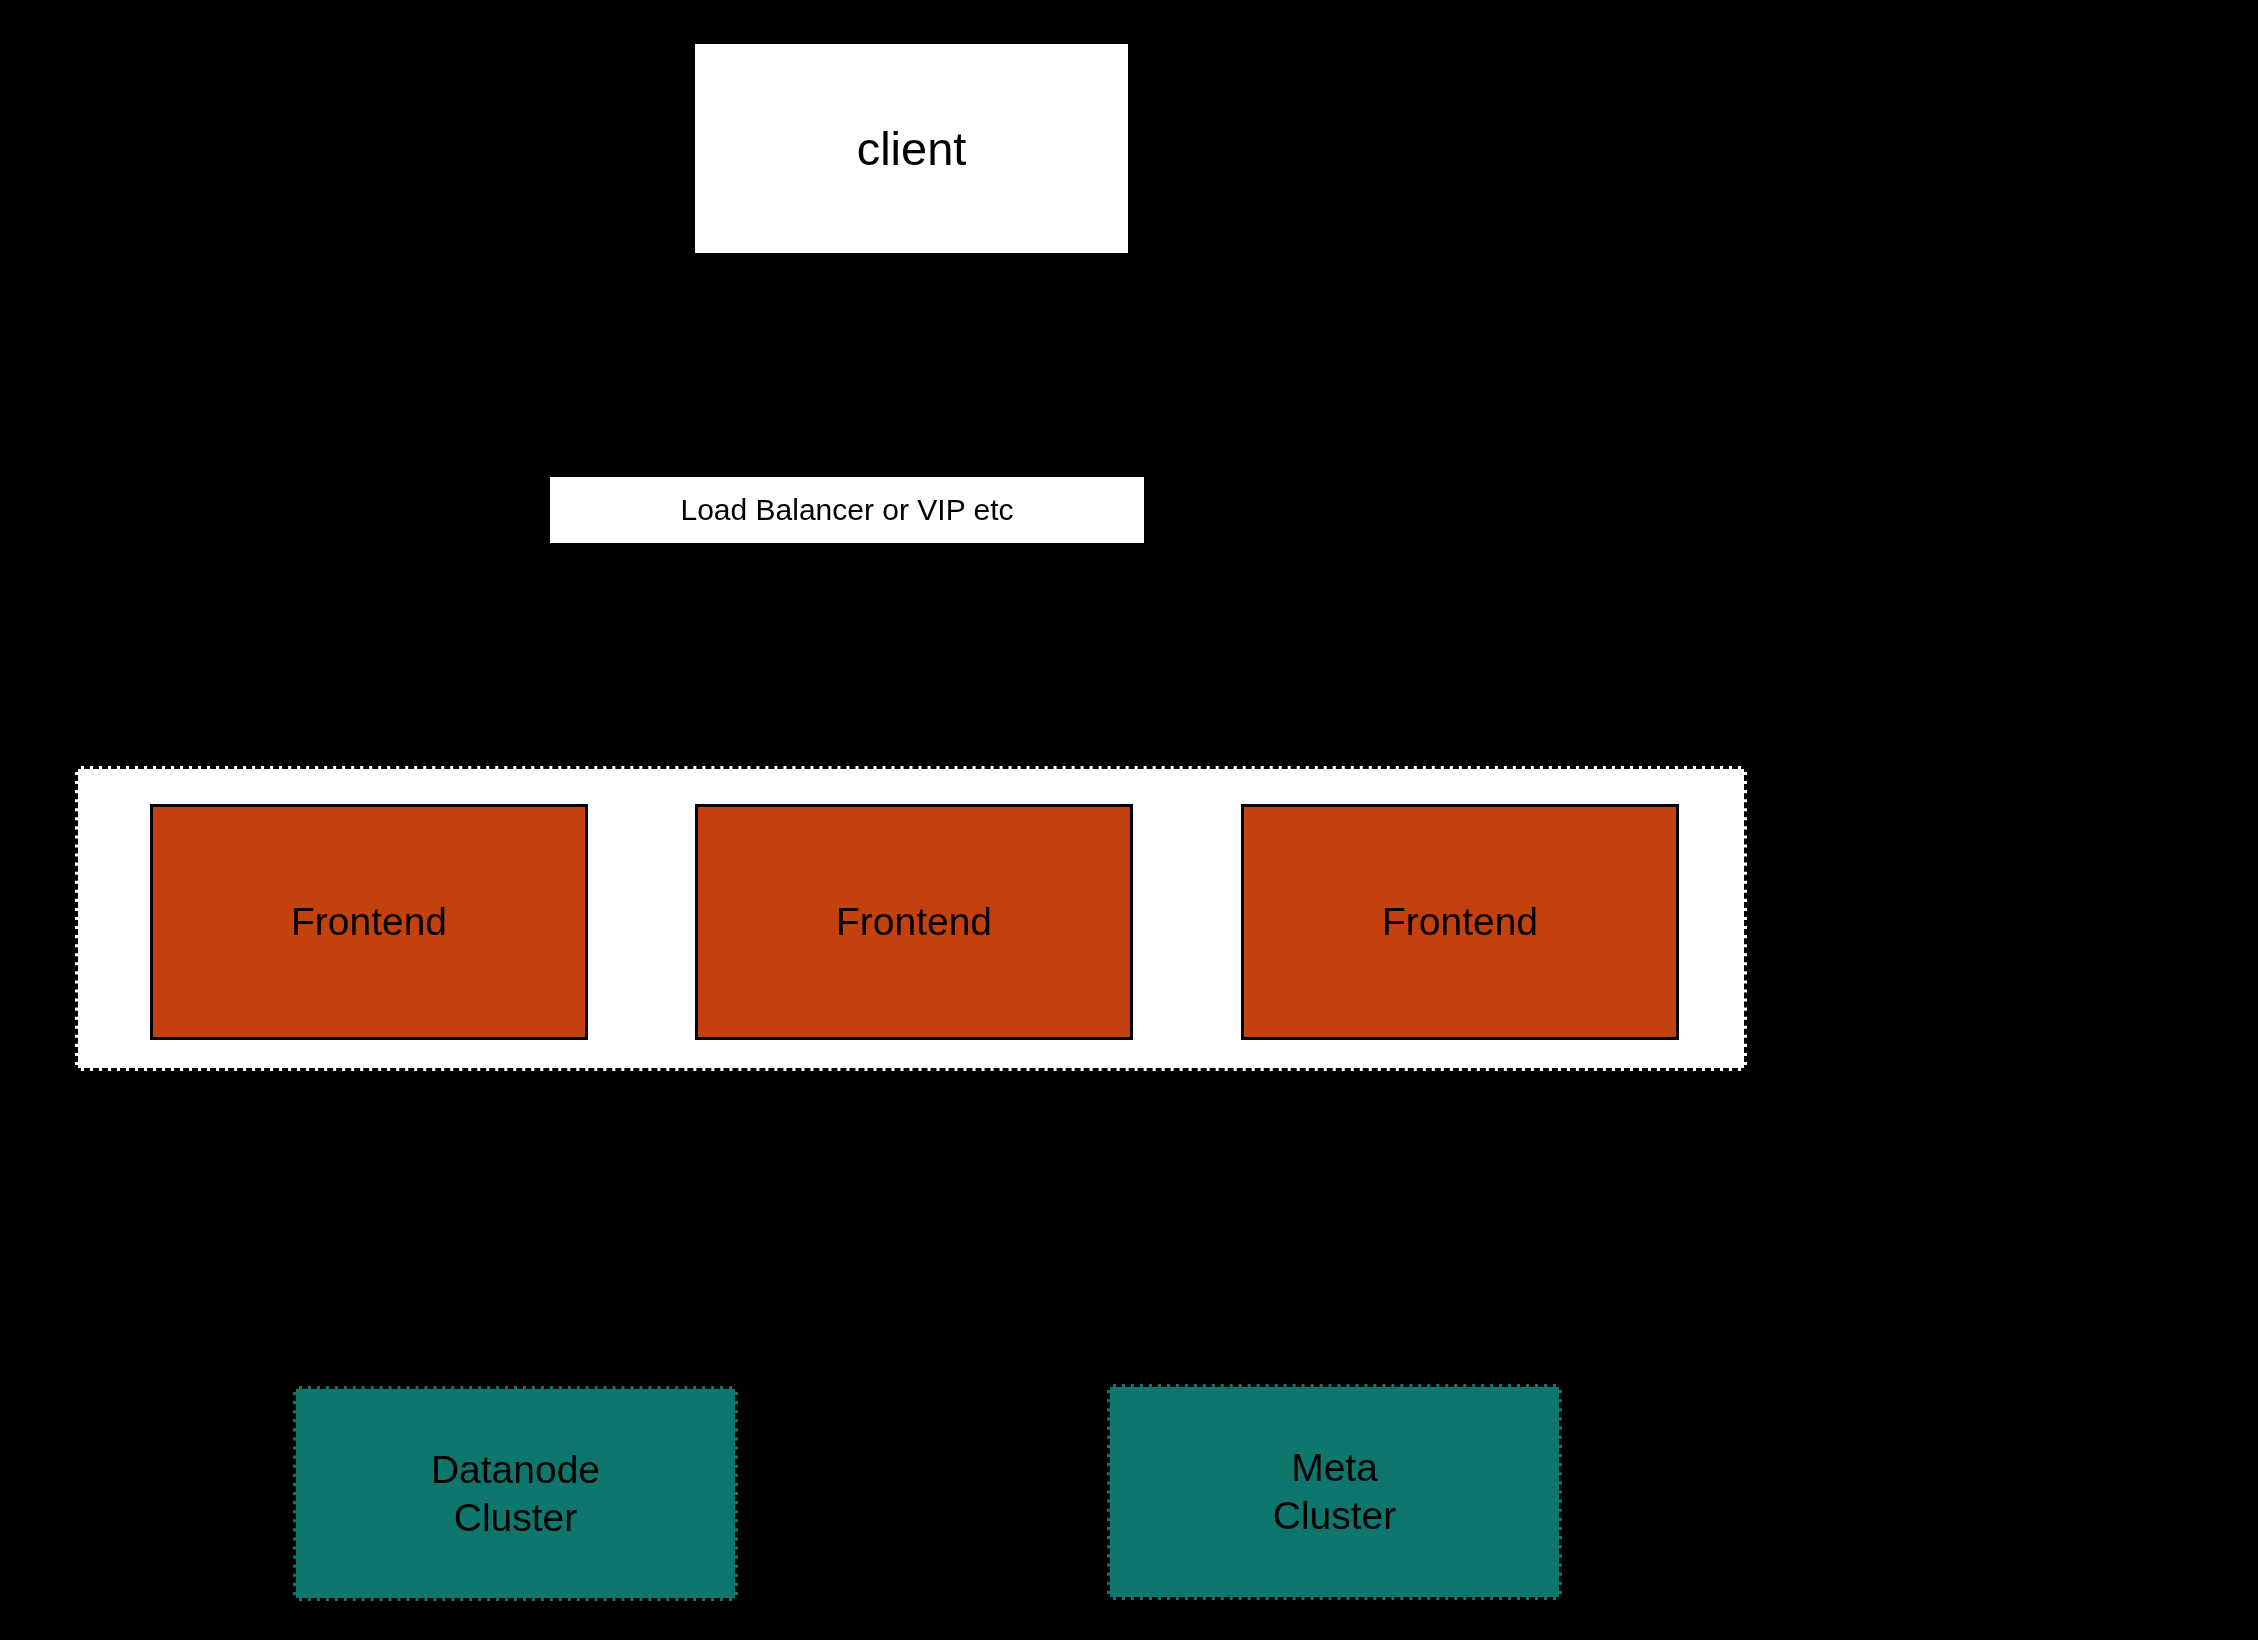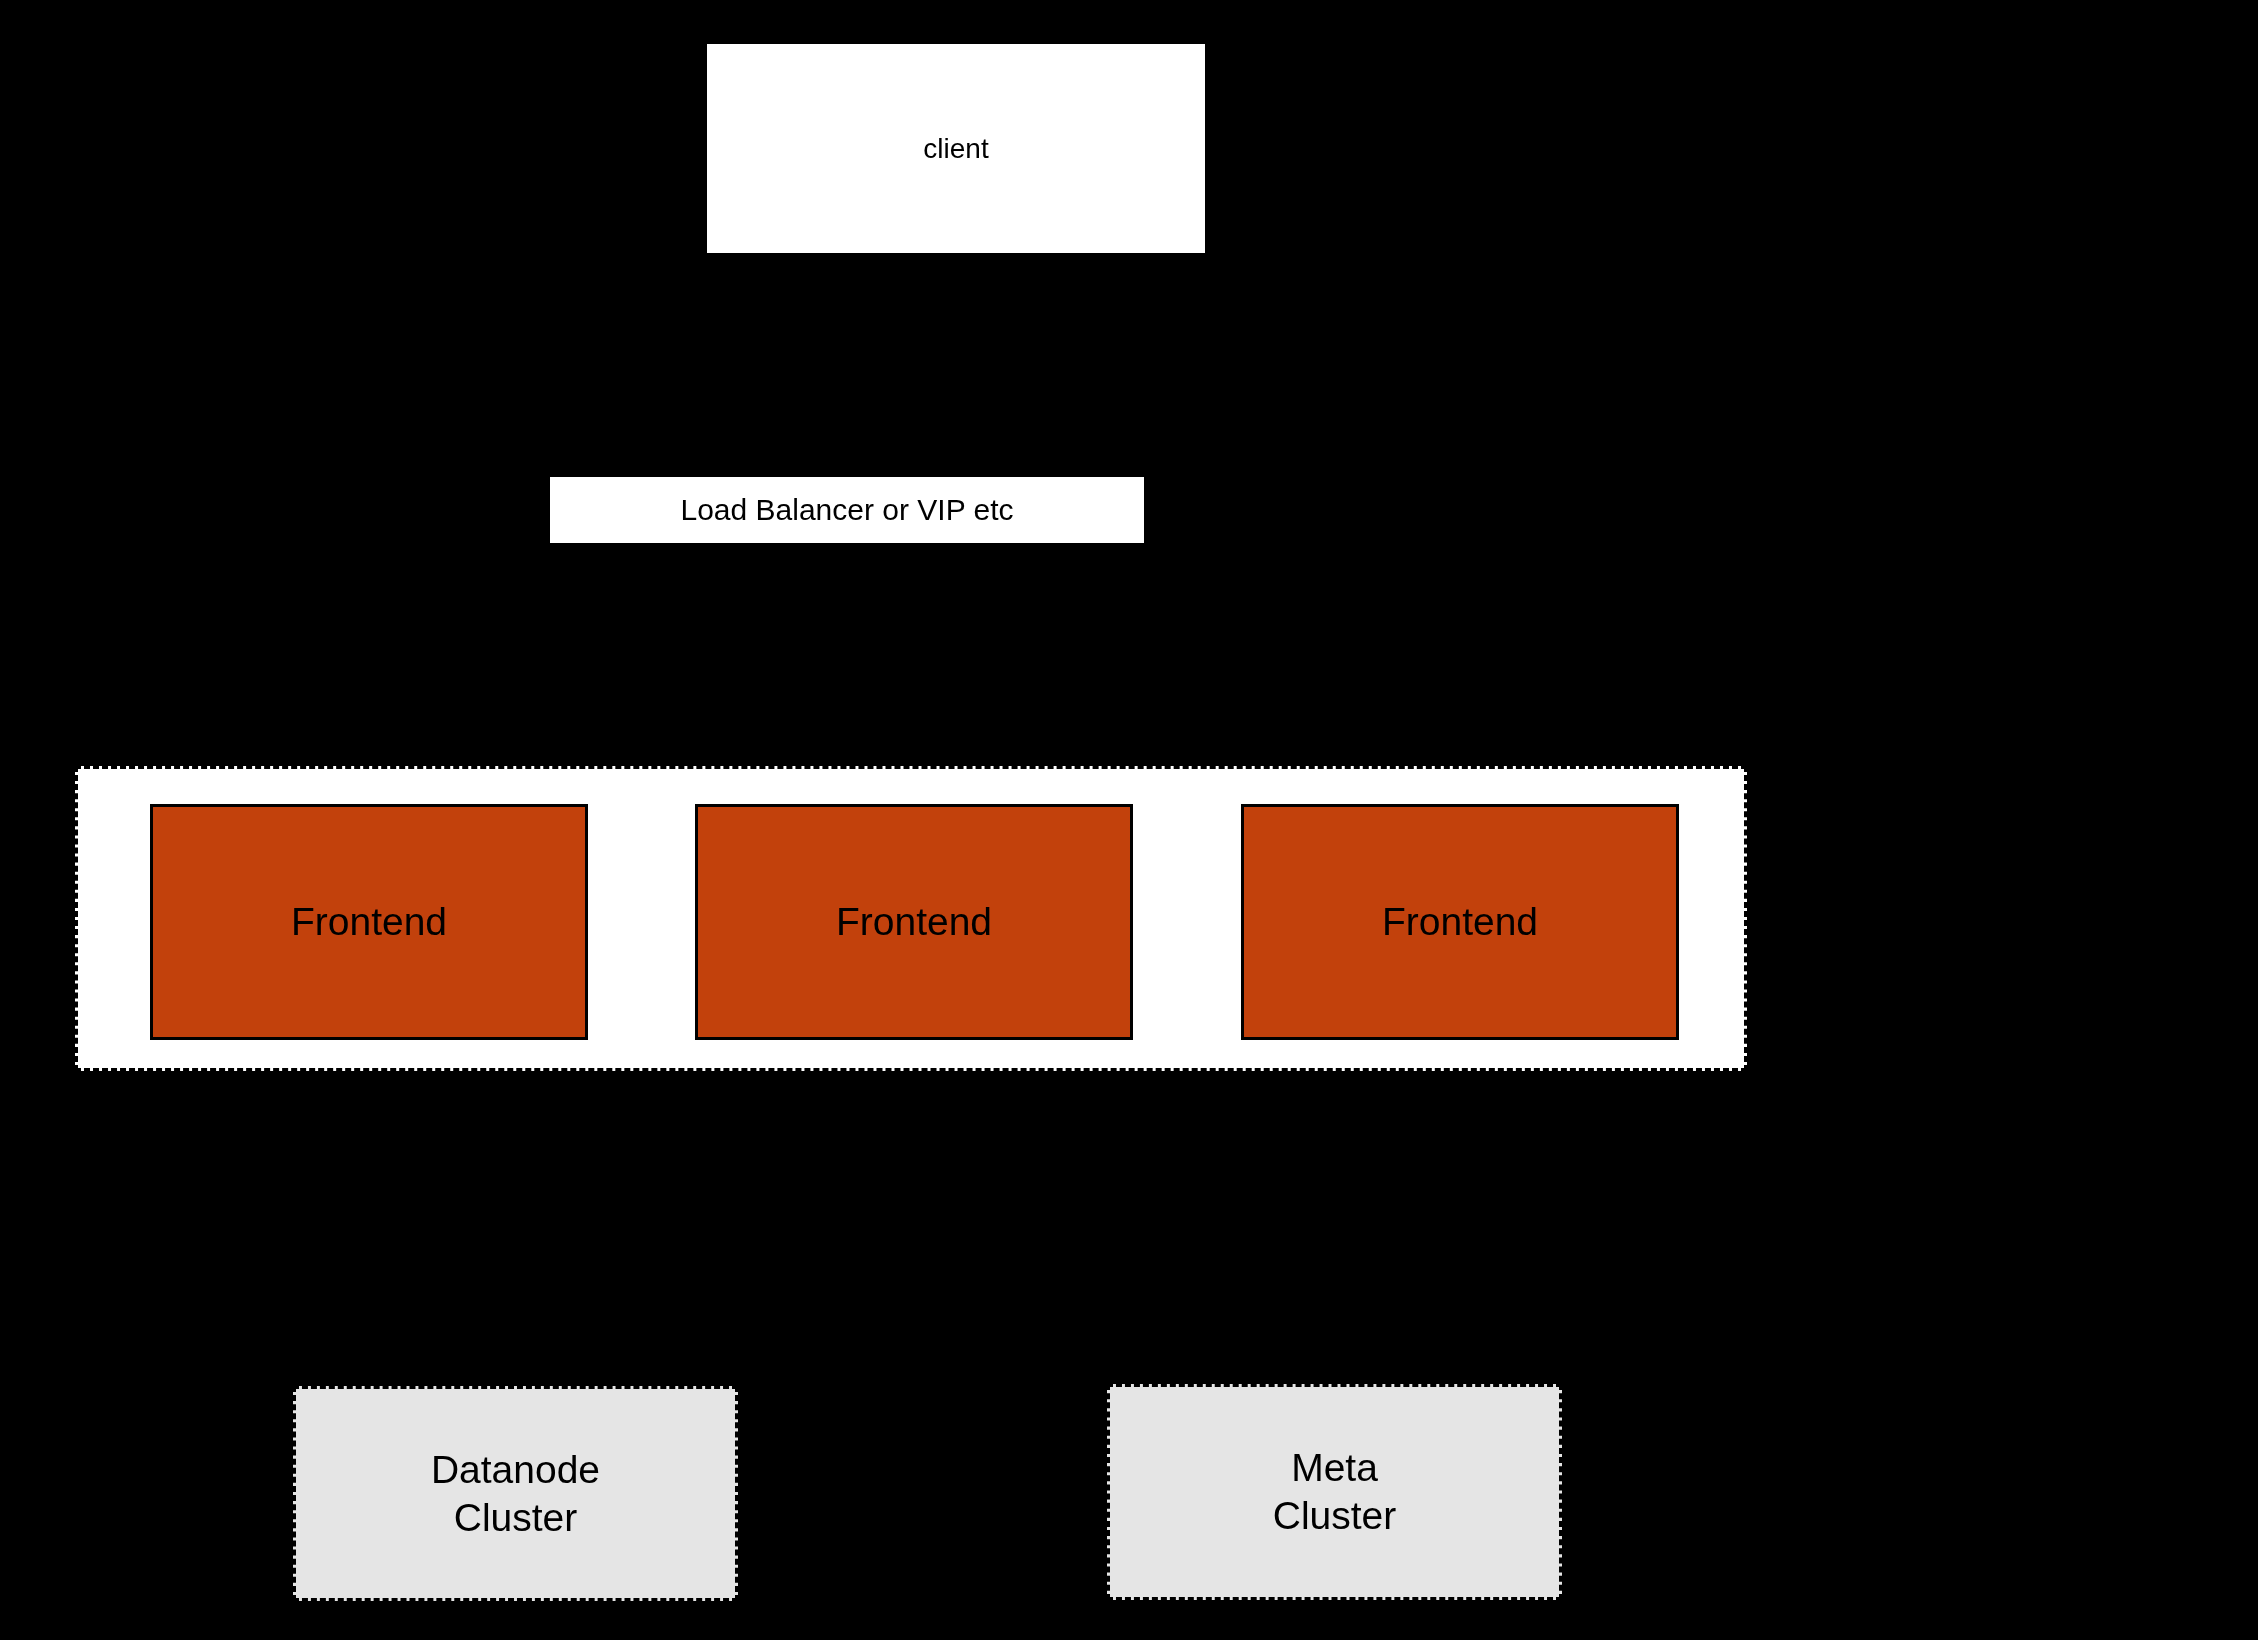--- a/index.html
+++ b/index.html
@@ -34,25 +34,24 @@
     text-align: center;
     box-sizing: border-box;
     line-height: 1.18;
     white-space: pre-line;
   }
 
   
   #node-client {
     left: 695px;
     top: 44px;
-    width: 498px;
+    width: 433px;
     height: 209px;
-    font-size: 28px;
+    font-size: 47px;
     border: none;
-    margin-left: 12px;
   }
 
   
   #node-load-balancer {
     left: 550px;
     top: 477px;
     width: 594px;
     height: 66px;
     font-size: 30px;
     border: none;
@@ -84,21 +83,21 @@
     font-size: 39px;
     color: #000000;
   }
   #node-frontend-1 { left: 72px; }
   #node-frontend-2 { left: 617px; }
   #node-frontend-3 { left: 1163px; }
 
   
   .dashed-cluster {
     position: absolute;
-    background: #e5e5e5;
+    background: #0f766e;
     border: 3.6px dashed #000000;
     box-sizing: border-box;
     display: flex;
     align-items: center;
     justify-content: center;
     text-align: center;
     font-size: 39px;
     color: #000000;
     line-height: 1.22;
     white-space: pre-line;

